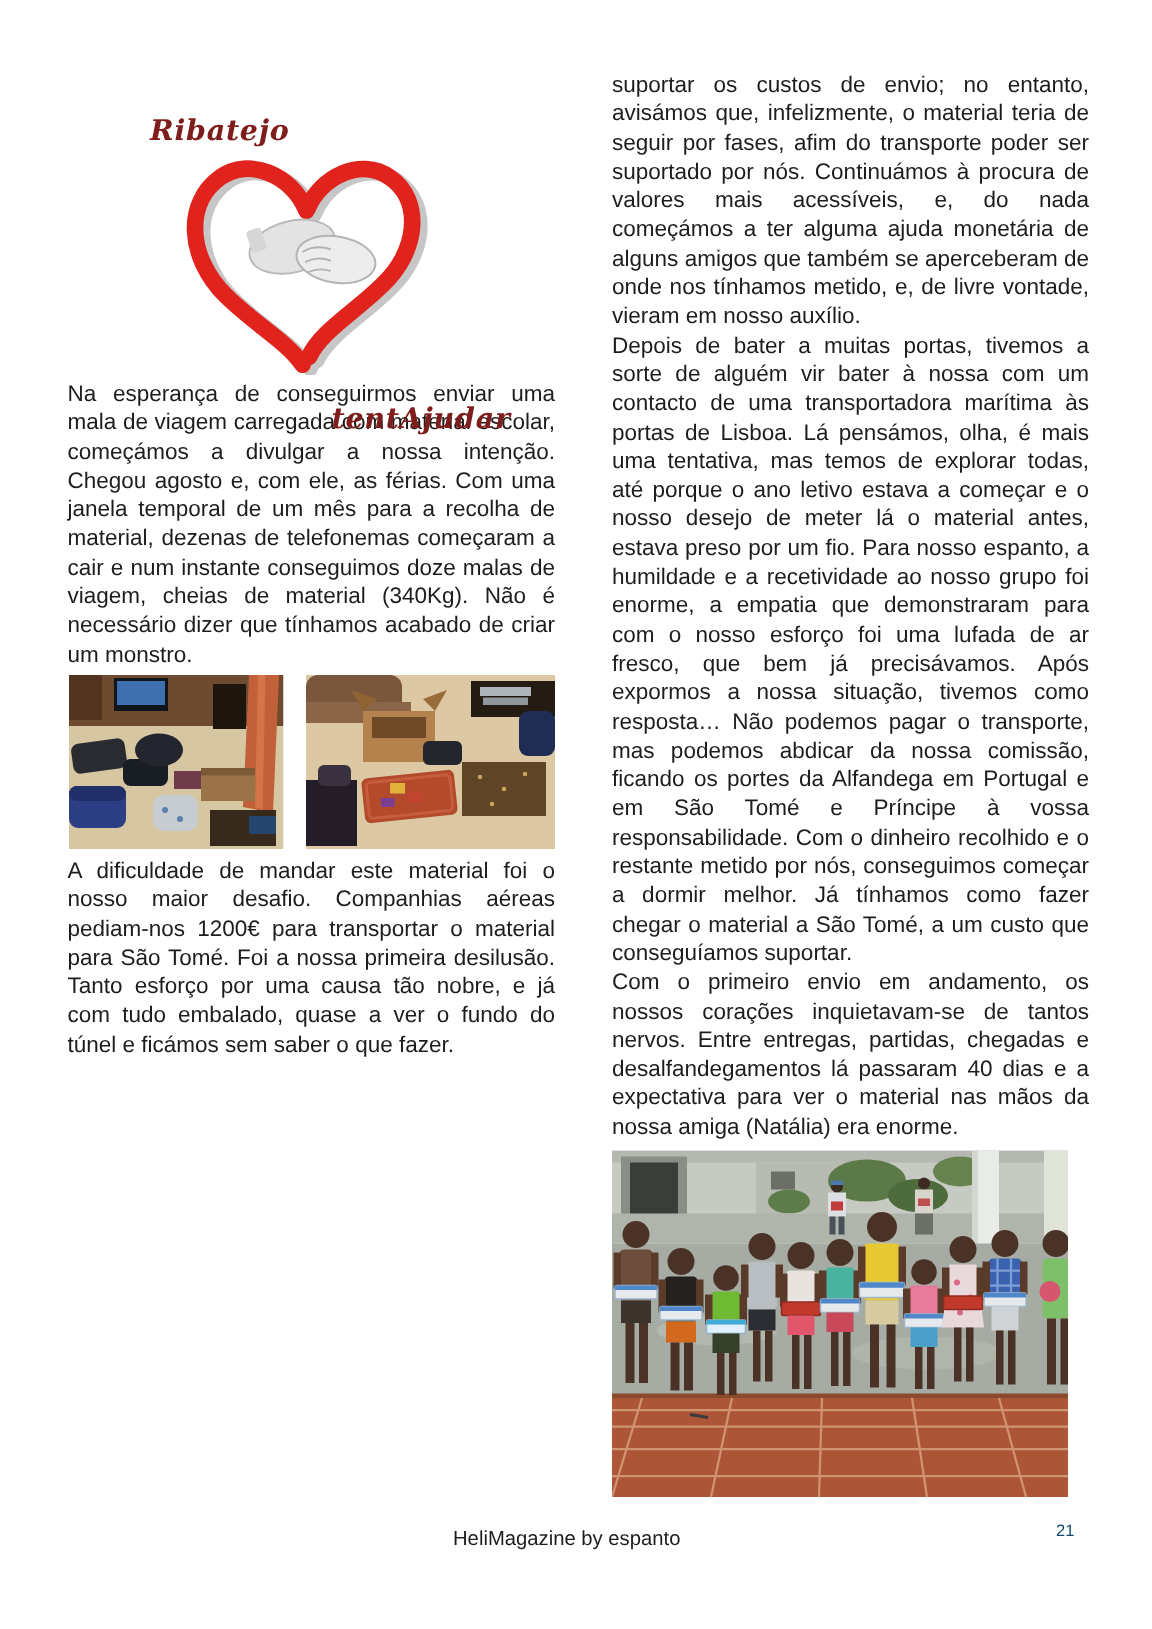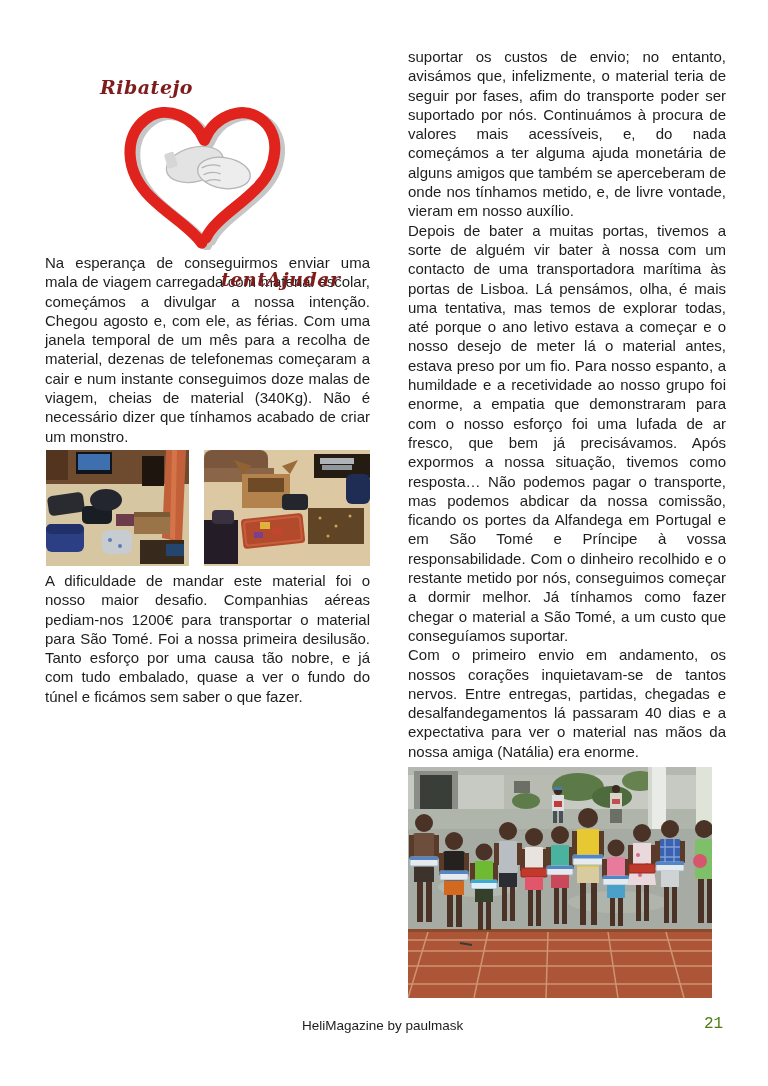--- a/index.html
+++ b/index.html
@@ -40,21 +40,21 @@
   .collage { margin:4px 0 5px 1px; }
   .children-photo { margin-top:6px; margin-left:0px; }
 
   
   .footer-credit {
     position:absolute; left:302px; top:1018px;
     font-size:13.5px; color:#1d1d1b;
   }
   .footer-page {
     position:absolute; left:704px; top:1015px;
-    font-size:16px; color:#4d7c0f;font-family:Liberation Mono, monospace;
+    font-size:11px; color:#0c4a6e;
   }
 </style>
 </head>
 <body>
 
 <div class="page">
 
   <div class="col" id="left-col">
 
     <div class="logo-block">
@@ -323,16 +323,16 @@
       <g transform="translate(292,50)">
         <circle cx="4" cy="12" r="9" fill="#4b3226"></circle>
         <rect x="-5" y="22" width="18" height="40" rx="3" fill="#7ec06a"></rect>
         <circle cx="0" cy="44" r="7" fill="#d6566e"></circle>
         <rect x="-2" y="62" width="6" height="44" fill="#4b3226"></rect>
           <rect x="7" y="62" width="6" height="44" fill="#4b3226"></rect>
       </g>
     </svg>
   </div>
 
-  <span class="footer-credit">HeliMagazine by paulmask</span>
+  <span class="footer-credit">HeliMagazine by espanto</span>
   <span class="footer-page">21</span>
 
 </div>
 
 </body></html>

